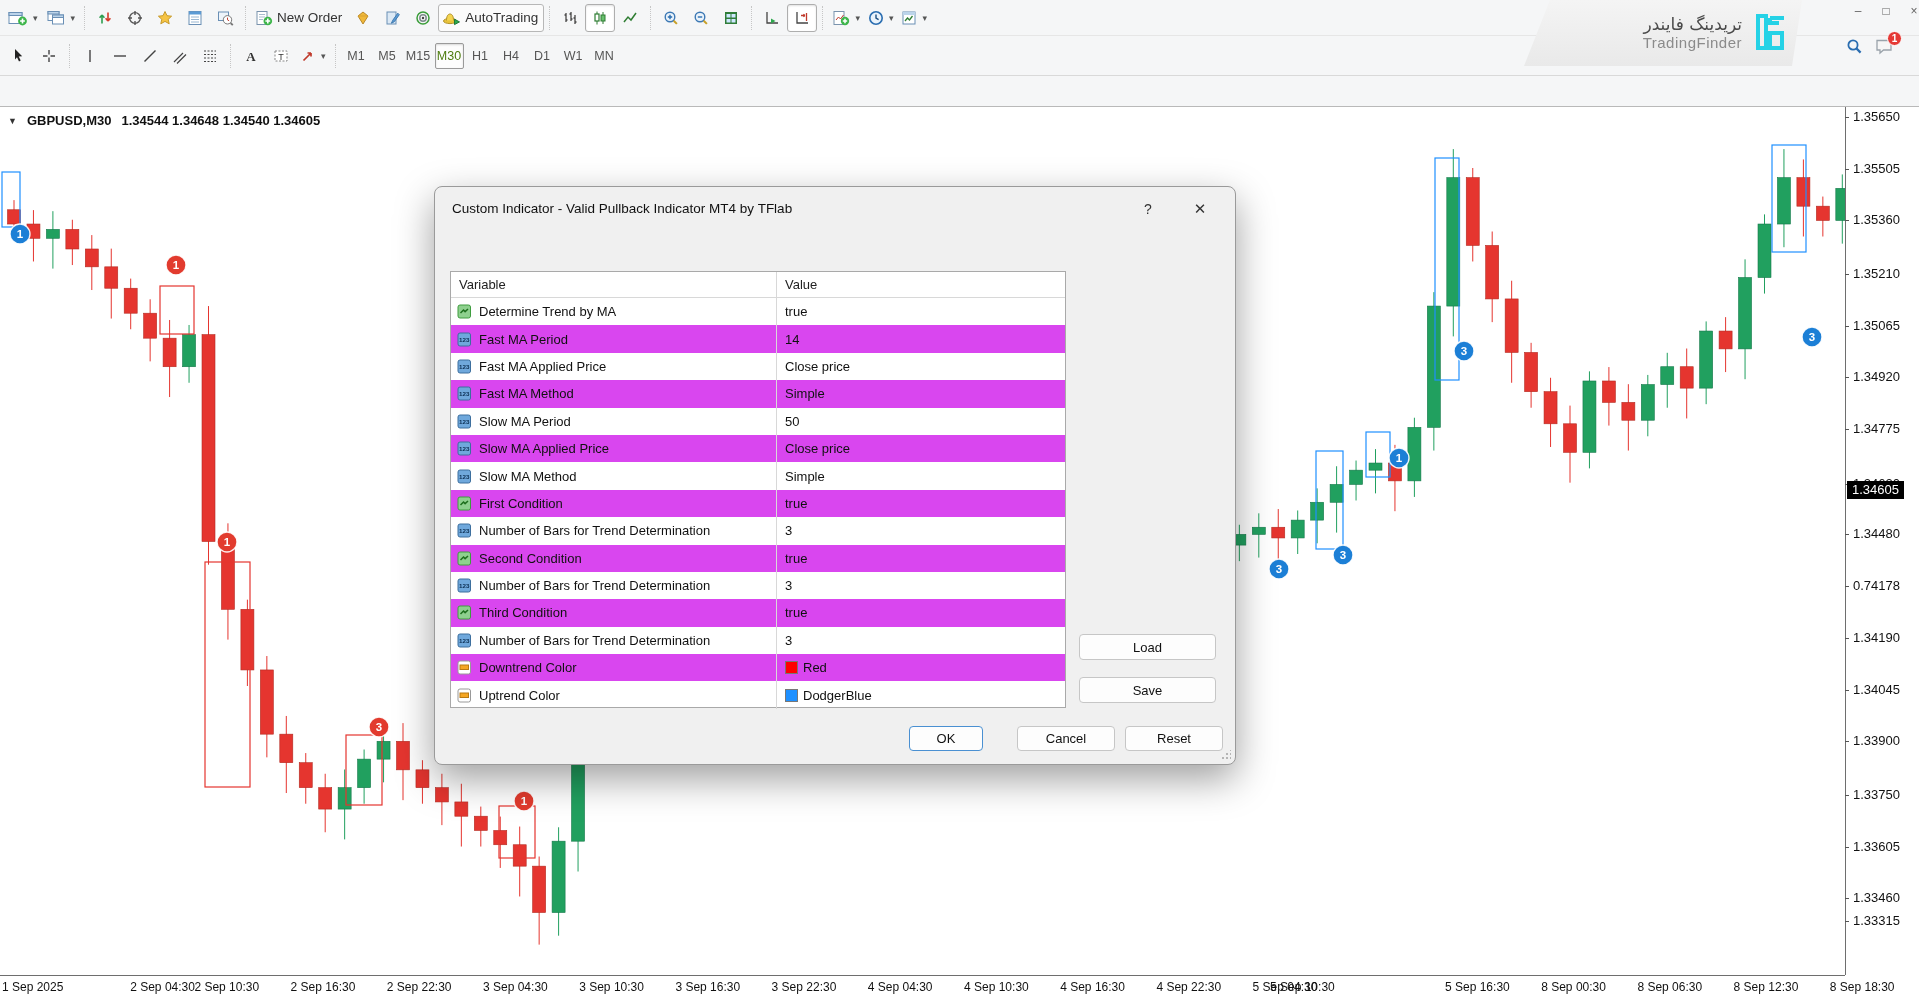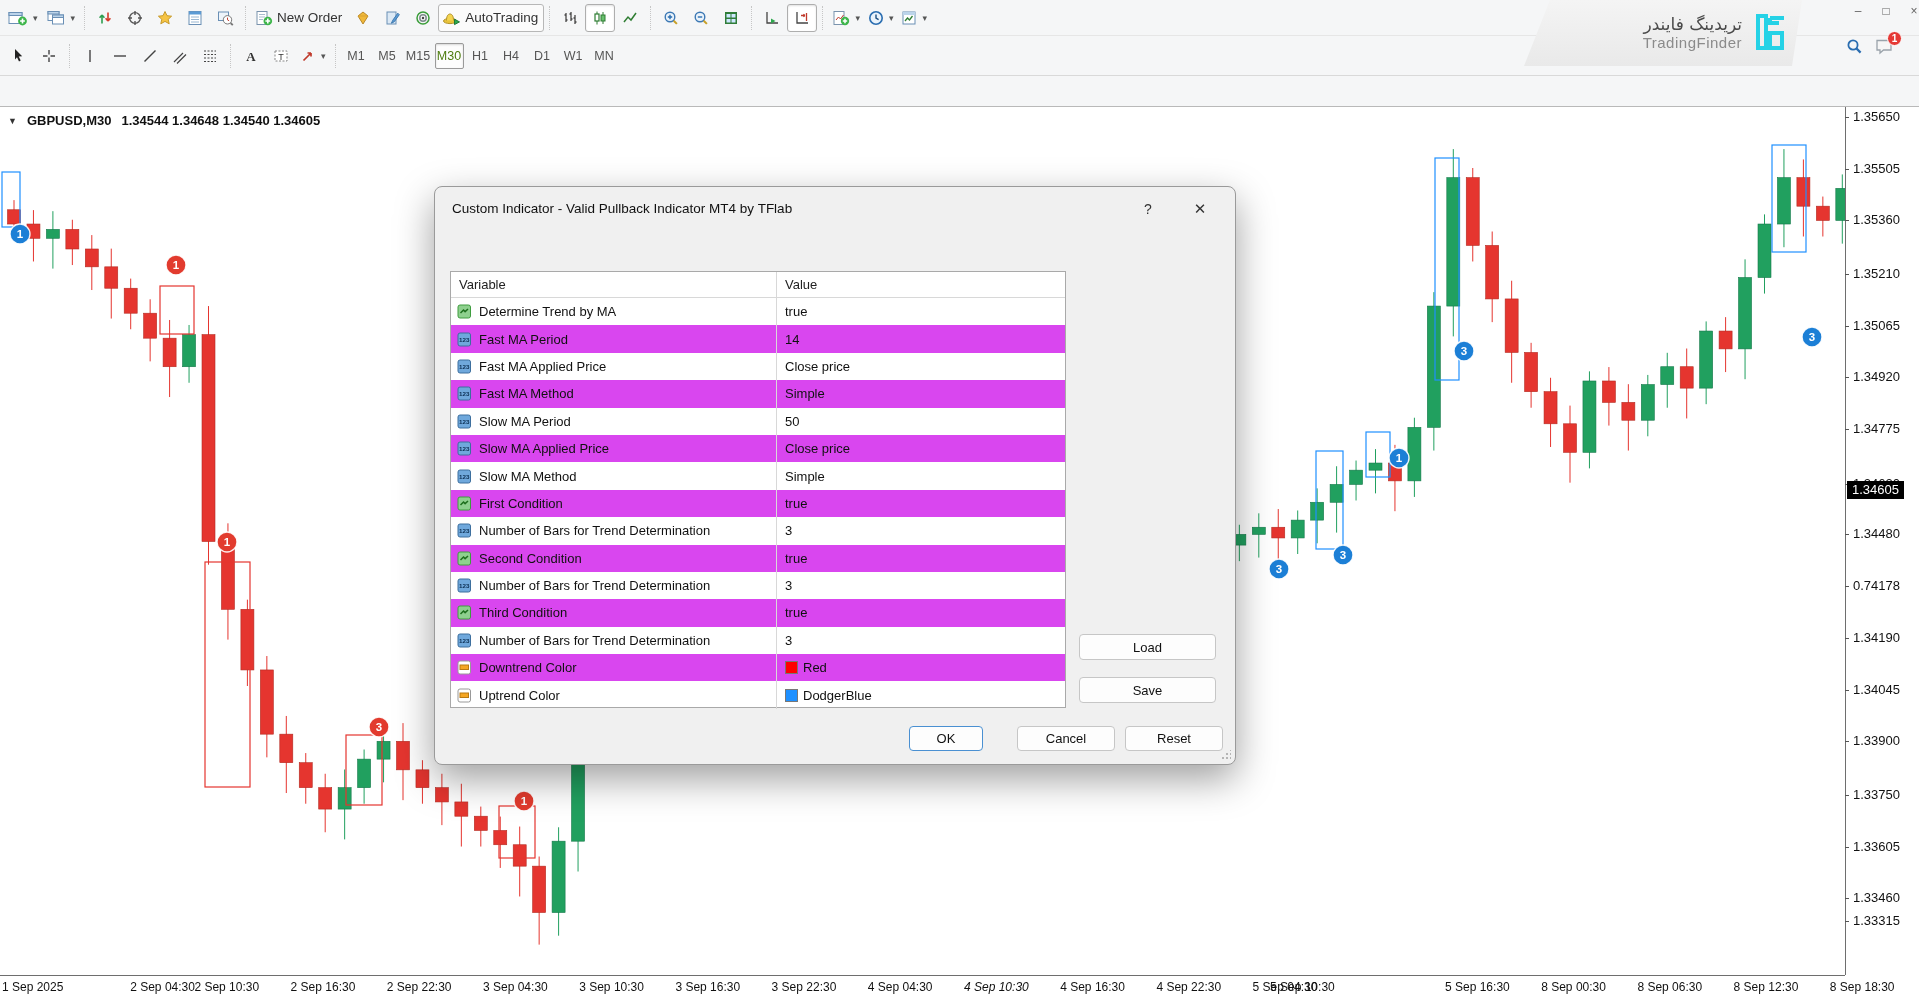--- a/index.html
+++ b/index.html
@@ -680,21 +680,21 @@
         <div class="dtick" style="left: 2px;">1 Sep 2025</div>
         <div class="dtick" style="left: 98.2px; margin-left: 32px;">2 Sep 04:30</div>
         <div class="dtick" style="left: 194.4px;">2 Sep 10:30</div>
         <div class="dtick" style="left: 290.6px;">2 Sep 16:30</div>
         <div class="dtick" style="left: 386.8px;">2 Sep 22:30</div>
         <div class="dtick" style="left: 483px;">3 Sep 04:30</div>
         <div class="dtick" style="left: 579.2px;">3 Sep 10:30</div>
         <div class="dtick" style="left: 675.4px;">3 Sep 16:30</div>
         <div class="dtick" style="left: 771.6px;">3 Sep 22:30</div>
         <div class="dtick" style="left: 867.8px;">4 Sep 04:30</div>
-        <div class="dtick" style="left: 964px; font-style: italic;">4 Sep 10:30</div>
+        <div class="dtick" style="left: 964px;">4 Sep 10:30</div>
         <div class="dtick" style="left: 1060.2px;">4 Sep 16:30</div>
         <div class="dtick" style="left: 1156.4px;">4 Sep 22:30</div>
         <div class="dtick" style="left: 1252.6px;">5 Sep 04:30</div>
         <div class="dtick" style="left: 1270px; text-align: right;">5 Sep 10:30</div>
         <div class="dtick" style="left: 1445px;">5 Sep 16:30</div>
         <div class="dtick" style="left: 1541.2px;">8 Sep 00:30</div>
         <div class="dtick" style="left: 1637.4px;">8 Sep 06:30</div>
         <div class="dtick" style="left: 1733.6px;">8 Sep 12:30</div>
         <div class="dtick" style="left: 1829.8px;">8 Sep 18:30</div>
       </div>

